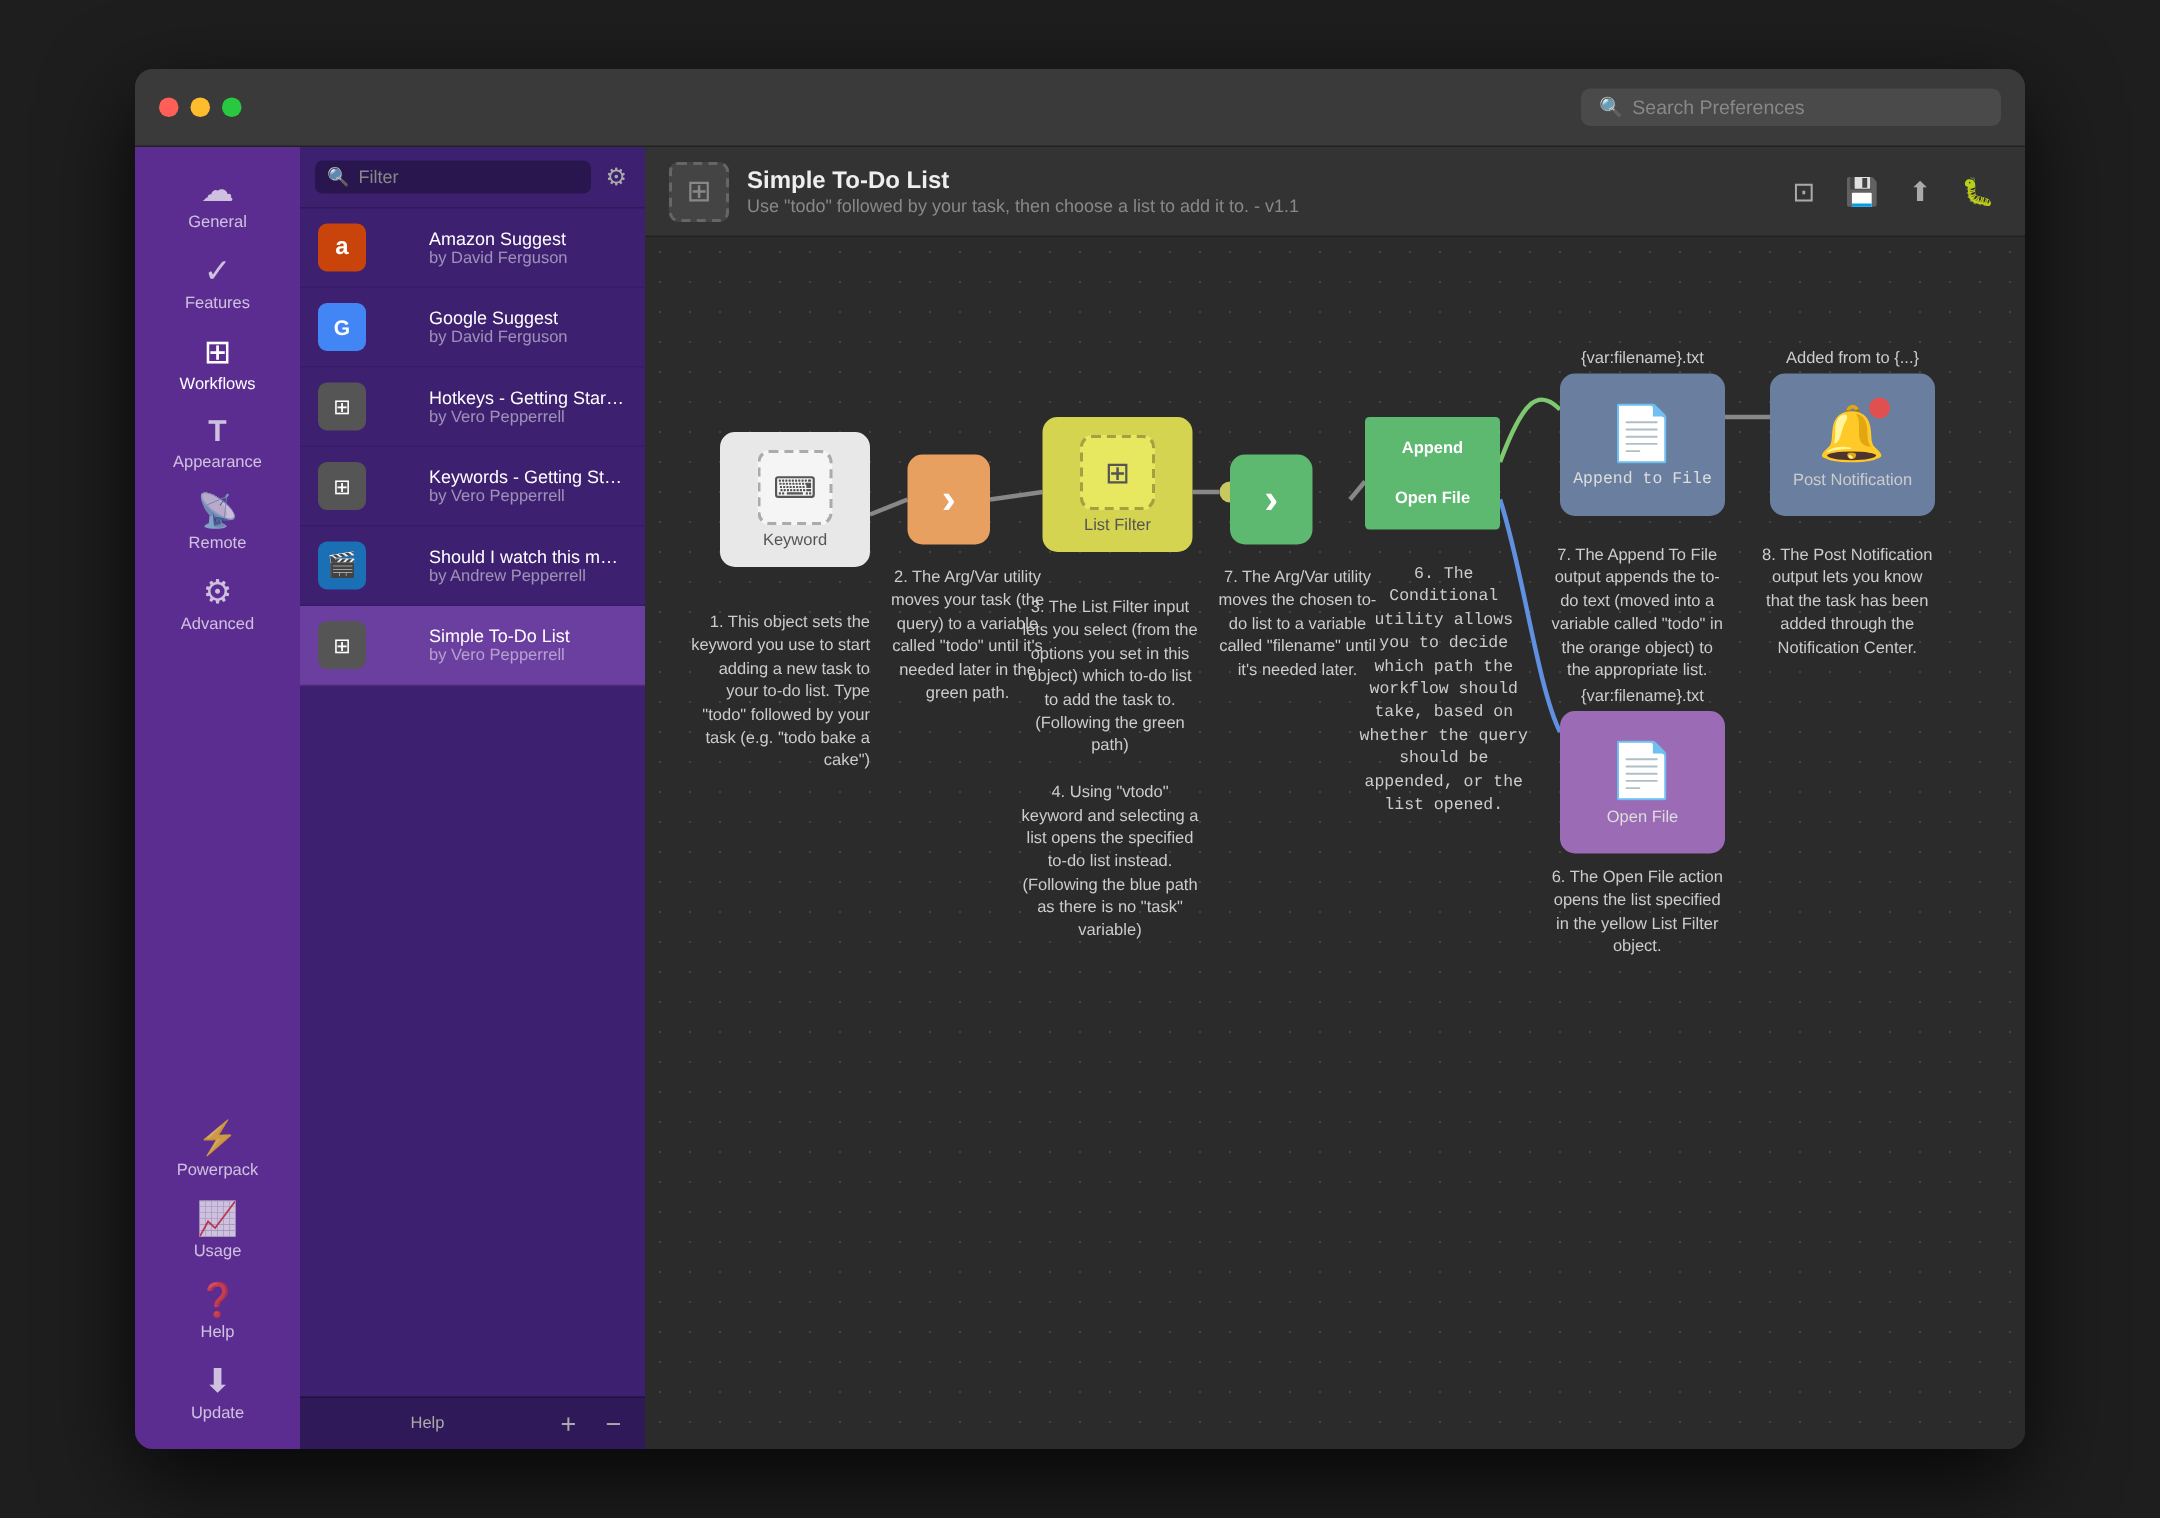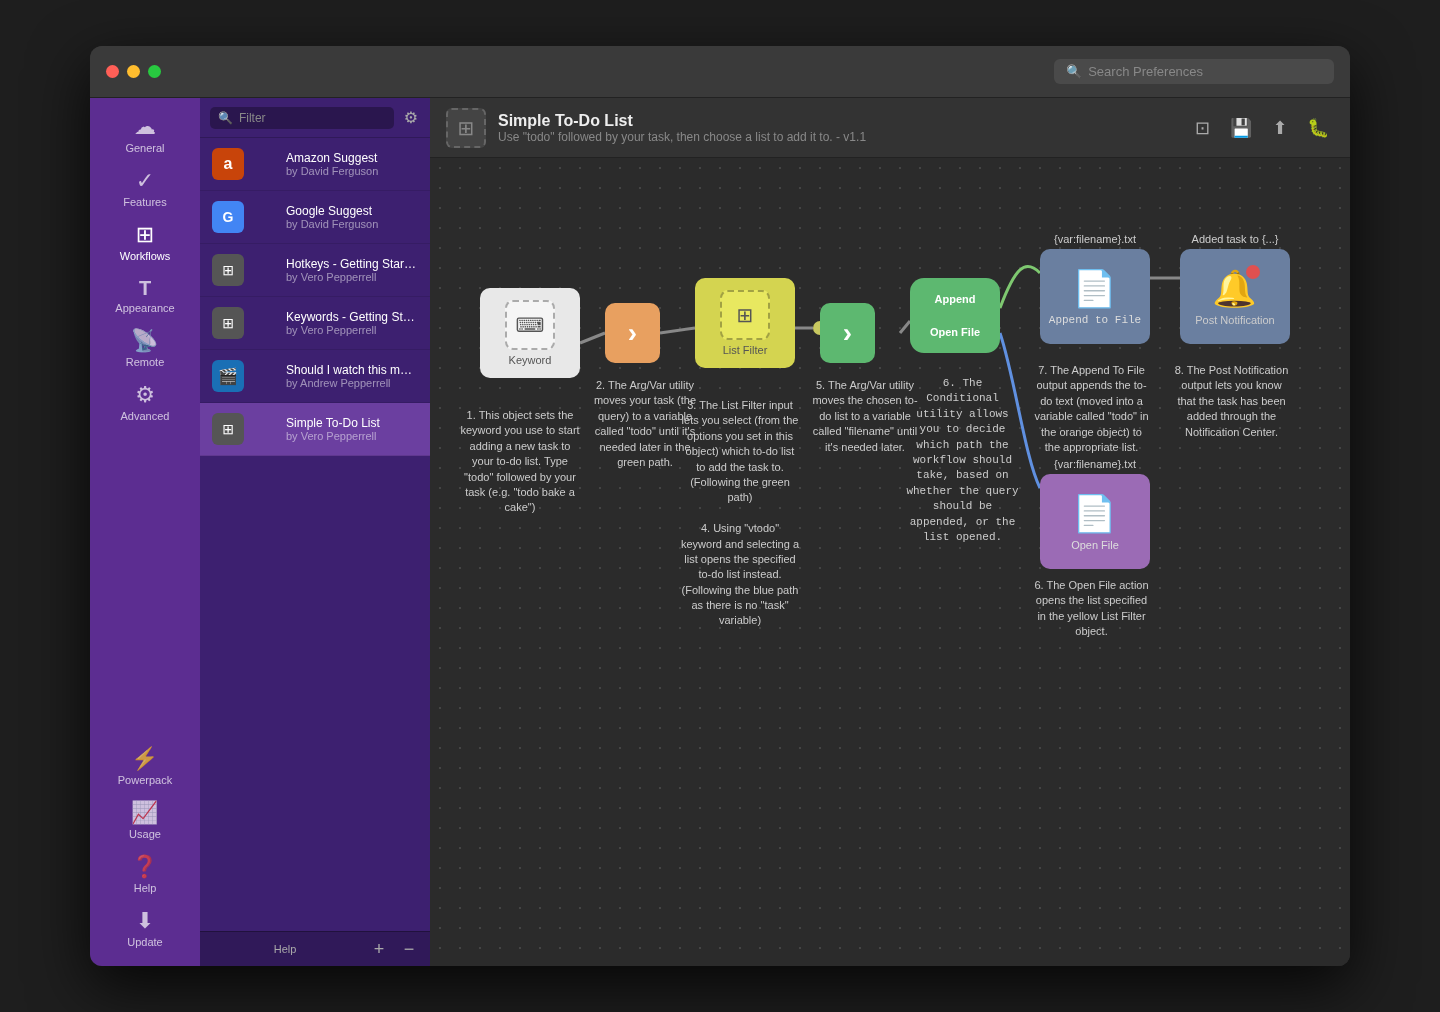--- a/index.html
+++ b/index.html
@@ -370,21 +370,21 @@
     }
     
     .node-append {
       left: 460px;
       top: 100px;
     }
     .node-append .node-box {
       background: #5db870;
       width: 90px;
       height: 75px;
-      border-radius: 14px;
+      border-radius: 3px;
       display: flex;
       flex-direction: column;
       align-items: center;
       justify-content: center;
       color: white;
       font-size: 11px;
       font-weight: 600;
       gap: 18px;
     }
     
@@ -672,51 +672,51 @@
 
           <div class="node node-append-file">
             <div style="color:#ccc;font-size:11px;text-align:center;margin-bottom:4px;">{var:filename}.txt</div>
             <div class="node-box">
               <span style="font-size:36px;">📄</span>
               <div class="node-label">Append to File</div>
             </div>
           </div>
 
           <div class="node node-notification">
-            <div style="color:#ccc;font-size:11px;text-align:center;margin-bottom:4px;">Added task to {...}</div>
+            <div style="color:#ccc;font-size:11px;text-align:center;margin-bottom:4px;">Added from to {...}</div>
             <div class="node-box">
               <div class="node-icon-wrap">
                 <span style="font-size:36px;">🔔</span>
                 <div class="notif-dot"></div>
               </div>
               <div class="node-label">Post Notification</div>
             </div>
           </div>
 
           <div class="node node-open-file">
             <div style="color:#ccc;font-size:11px;text-align:center;margin-bottom:4px;">{var:filename}.txt</div>
             <div class="node-box">
               <span style="font-size:36px;color:#d090f0;">📄</span>
               <div class="node-label">Open File</div>
             </div>
           </div>
 
-          <div class="desc-box" style="left:10px; top:230px; max-width:120px;">
+          <div class="desc-box" style="left:10px; top:230px; max-width:120px;text-align:right;">
             <span>1. This object sets the keyword you use to start adding a new task to your to-do list. Type "todo" followed by your task (e.g. "todo bake a cake")</span>
           </div>
           <div class="desc-box" style="left:140px; top:200px; max-width:110px;">
             <span>2. The Arg/Var utility moves your task (the query) to a variable called "todo" until it's needed later in the green path.</span>
           </div>
           <div class="desc-box" style="left:230px; top:220px; max-width:120px;">
             <span>3. The List Filter input lets you select (from the options you set in this object) which to-do list to add the task to. (Following the green path)</span>
             <br><br>
             <span>4. Using "vtodo" keyword and selecting a list opens the specified to-do list instead. (Following the blue path as there is no "task" variable)</span>
           </div>
           <div class="desc-box" style="left:360px; top:200px; max-width:110px;">
-            <span>5. The Arg/Var utility moves the chosen to-do list to a variable called "filename" until it's needed later.</span>
+            <span>7. The Arg/Var utility moves the chosen to-do list to a variable called "filename" until it's needed later.</span>
           </div>
           <div class="desc-box" style="left:455px; top:198px; max-width:115px;font-family:Liberation Mono, monospace;">
             <span>6. The Conditional utility allows you to decide which path the workflow should take, based on whether the query should be appended, or the list opened.</span>
           </div>
           <div class="desc-box" style="left:584px; top:185px; max-width:115px;">
             <span>7. The Append To File output appends the to-do text (moved into a variable called "todo" in the orange object) to the appropriate list.</span>
           </div>
           <div class="desc-box" style="left:724px; top:185px; max-width:115px;">
             <span>8. The Post Notification output lets you know that the task has been added through the Notification Center.</span>
           </div>

